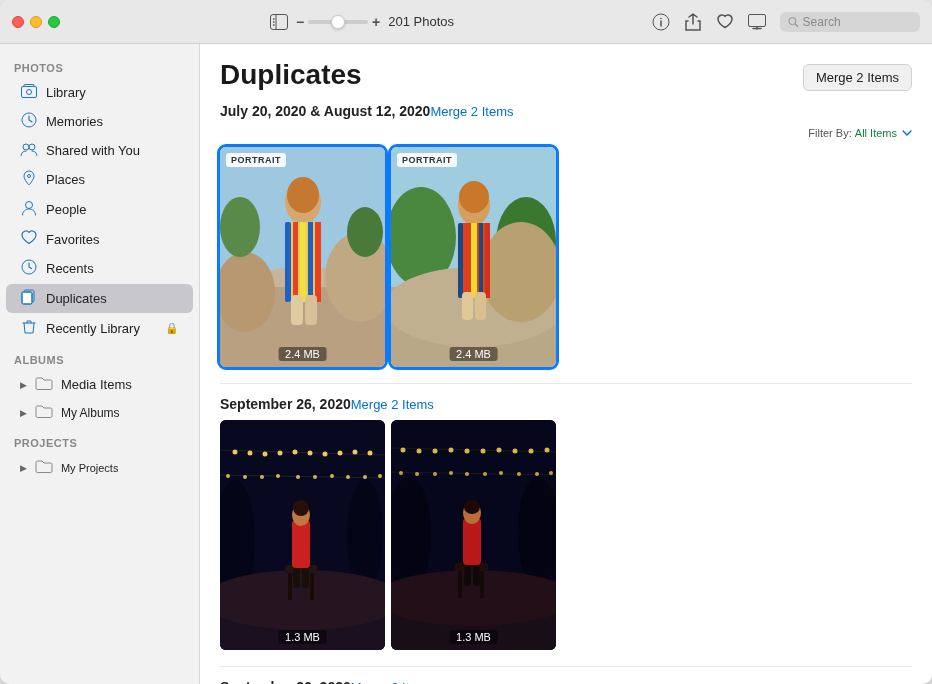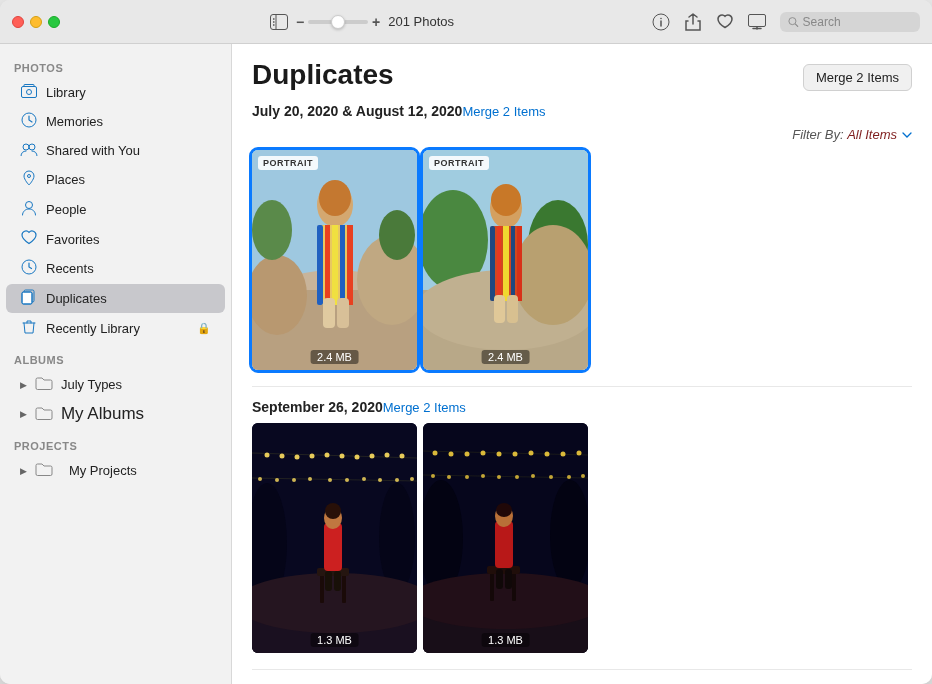--- a/index.html
+++ b/index.html
@@ -140,21 +140,21 @@
 
     
     .main-layout {
       display: flex;
       flex: 1;
       overflow: hidden;
     }
 
     
     .sidebar {
-      width: 232px;
+      width: 200px;
       background: #f2f2f2;
       border-right: 1px solid #d8d8d8;
       padding: 8px 0;
       overflow-y: auto;
       flex-shrink: 0;
     }
 
     .sidebar-section-label {
       font-size: 11px;
       font-weight: 700;
@@ -263,34 +263,33 @@
       color: #0070d0;
       cursor: pointer;
       font-weight: 500;
     }
 
     .filter-row {
       display: flex;
       align-items: center;
       justify-content: flex-end;
       padding: 0 20px 8px 20px;
-      font-size: 13px;
+      font-size: 11px;
       color: #555;
-      font-style: italic;
     }
 
     .filter-dropdown {
       display: flex;
       align-items: center;
       gap: 2px;
       cursor: pointer;
     }
 
     .filter-label { color: #555; }
-    .filter-value { color: #7f1d1d; font-weight: 500; }
+    .filter-value { color: #15803d; font-weight: 500; }
 
     
     .photos-grid {
       display: flex;
       gap: 6px;
       padding: 0 30px 16px 20px;
       flex-wrap: nowrap;
     }
 
     .photo-card {
@@ -541,43 +540,43 @@
 
       <div class="sidebar-section-label">Albums</div>
 
       <div class="sidebar-expander">
         <span class="expander-arrow">▶</span>
         <span class="expander-icon">
           <svg width="18" height="14" viewBox="0 0 18 14" fill="none">
             <path d="M1 3.5A1.5 1.5 0 0 1 2.5 2H7l2 2h6.5A1.5 1.5 0 0 1 17 5.5V12a1.5 1.5 0 0 1-1.5 1.5h-13A1.5 1.5 0 0 1 1 12V3.5z" stroke="#888" fill="none"></path>
           </svg>
         </span>
-        <span style="font-size:13px; color:#222; margin-left:4px;">July Types</span>
+        <span style="font-size:13px; color:#222; margin-left:4px;">Media Items</span>
       </div>
 
       <div class="sidebar-expander">
         <span class="expander-arrow">▶</span>
         <span class="expander-icon">
           <svg width="18" height="14" viewBox="0 0 18 14" fill="none">
             <path d="M1 3.5A1.5 1.5 0 0 1 2.5 2H7l2 2h6.5A1.5 1.5 0 0 1 17 5.5V12a1.5 1.5 0 0 1-1.5 1.5h-13A1.5 1.5 0 0 1 1 12V3.5z" stroke="#888" fill="none"></path>
           </svg>
         </span>
-        <span style="font-size:17px; color:#222; margin-left:4px;">My Albums</span>
+        <span style="font-size:12px; color:#222; margin-left:4px;">My Albums</span>
       </div>
 
       <div class="sidebar-section-label">Projects</div>
 
       <div class="sidebar-expander">
         <span class="expander-arrow">▶</span>
         <span class="expander-icon">
           <svg width="18" height="14" viewBox="0 0 18 14" fill="none">
             <path d="M1 3.5A1.5 1.5 0 0 1 2.5 2H7l2 2h6.5A1.5 1.5 0 0 1 17 5.5V12a1.5 1.5 0 0 1-1.5 1.5h-13A1.5 1.5 0 0 1 1 12V3.5z" stroke="#888" fill="none"></path>
           </svg>
         </span>
-        <span style="font-size:13px; color:#222; margin-left:12px;">My Projects</span>
+        <span style="font-size:11px; color:#222; margin-left:4px;">My Projects</span>
       </div>
     </div>
 
     <div class="content">
       <div class="content-scroll">
 
         <div class="content-header">
           <div class="content-title">Duplicates</div>
           <button class="merge-all-btn">Merge 2 Items</button>
         </div>

